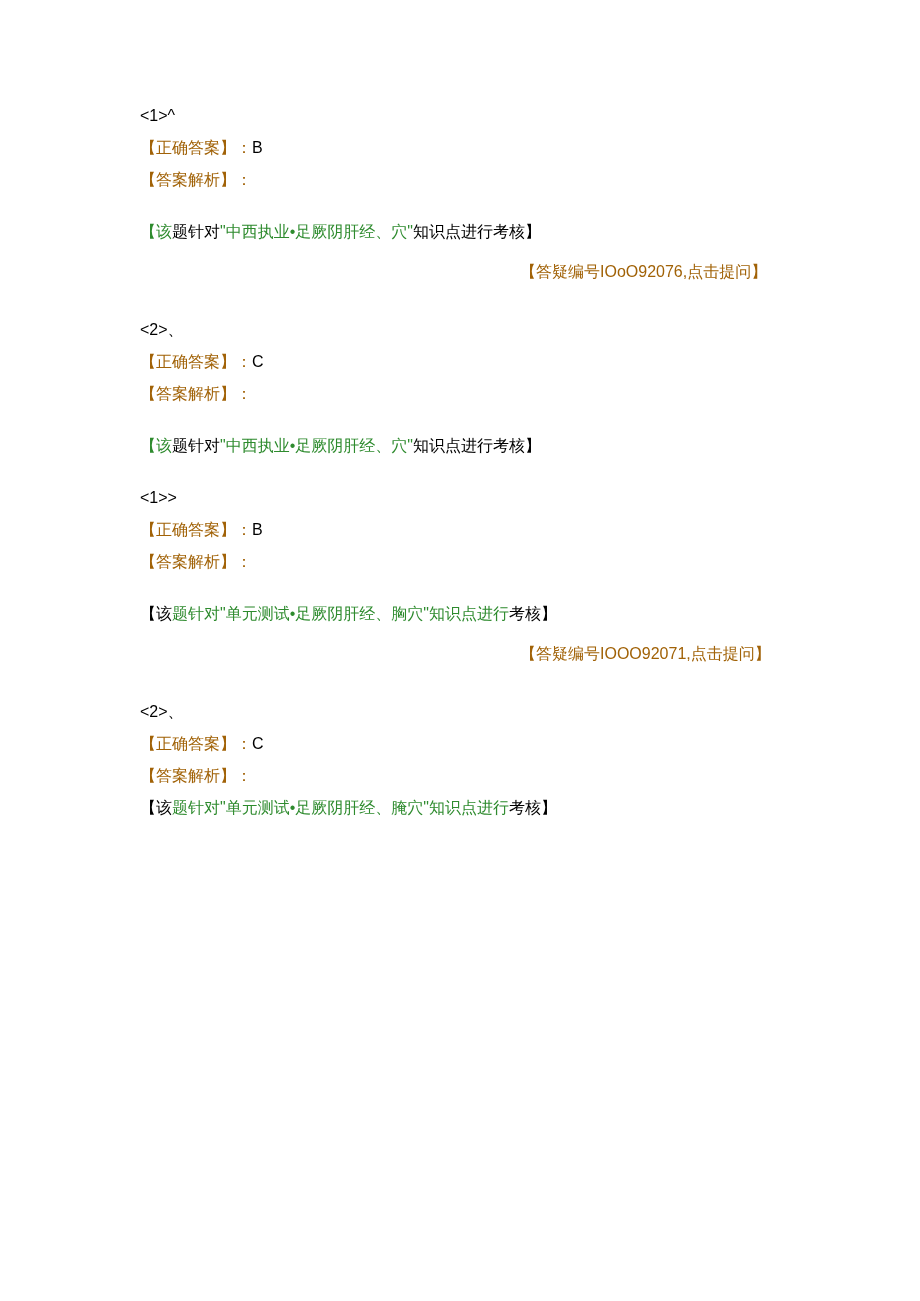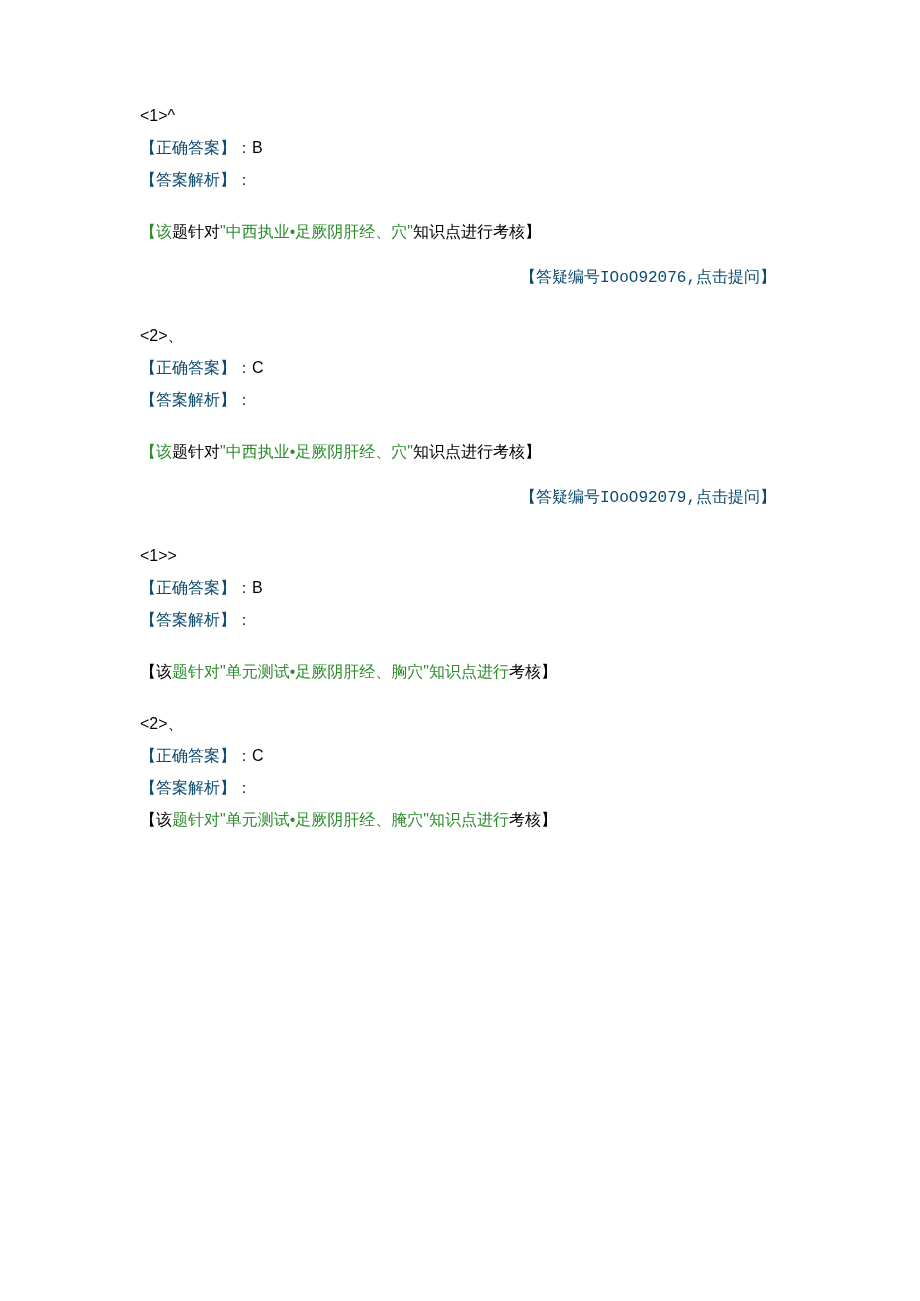--- a/index.html
+++ b/index.html
@@ -10,29 +10,28 @@
     font-size: 16px;
     line-height: 2.0;
     color: #000;
   }
   .page {
     width: 920px;
     min-height: 1301px;
     box-sizing: border-box;
     padding: 100px 140px 0 140px;
   }
-  .blue { color: #0c4a6e; }
+  .blue { color: #a16207; }
   .green { color: #2e8b2e; }
   .black { color: #000; }
   .row { margin: 0; }
   .right-block {
     margin-left: 380px;
-    margin-top: 14px;
+    margin-top: 8px;
     margin-bottom: 6px;
-    font-family: Liberation Mono, monospace;
   }
   .spacer { height: 20px; }
 </style>
 </head>
 <body>
 
 <div class="page">
 
   <div class="row"><span>&lt;1&gt;^</span></div>
   <div class="row">
@@ -54,36 +53,36 @@
   <div class="row">
     <span class="blue">【正确答案】：</span><span class="black">C</span>
   </div>
   <div class="row">
     <span class="blue">【答案解析】：</span>
   </div>
   <div class="spacer"></div>
   <div class="row">
     <span class="green">【该</span><span class="black">题针对</span><span class="green">"中西执业•足厥阴肝经、穴"</span><span class="black">知识点进行考核】</span>
   </div>
-  <div class="right-block">
-    <span class="blue">【答疑编号</span><span class="blue">IOoO92079,</span><span class="blue">点击提问】</span>
-  </div>
 
   <div class="spacer"></div>
 
   <div class="row"><span>&lt;1&gt;&gt;</span></div>
   <div class="row">
     <span class="blue">【正确答案】：</span><span class="black">B</span>
   </div>
   <div class="row">
     <span class="blue">【答案解析】：</span>
   </div>
   <div class="spacer"></div>
   <div class="row">
     <span class="black">【该</span><span class="green">题针对"单元测试•足厥阴肝经、胸穴"知识点进行</span><span class="black">考核】</span>
+  </div>
+  <div class="right-block">
+    <span class="blue">【答疑编号</span><span class="blue">IOOO92071,</span><span class="blue">点击提问】</span>
   </div>
   <div class="spacer"></div>
 
   <div class="row"><span>&lt;2&gt;、</span></div>
   <div class="row">
     <span class="blue">【正确答案】：</span><span class="black">C</span>
   </div>
   <div class="row">
     <span class="blue">【答案解析】：</span>
   </div>

